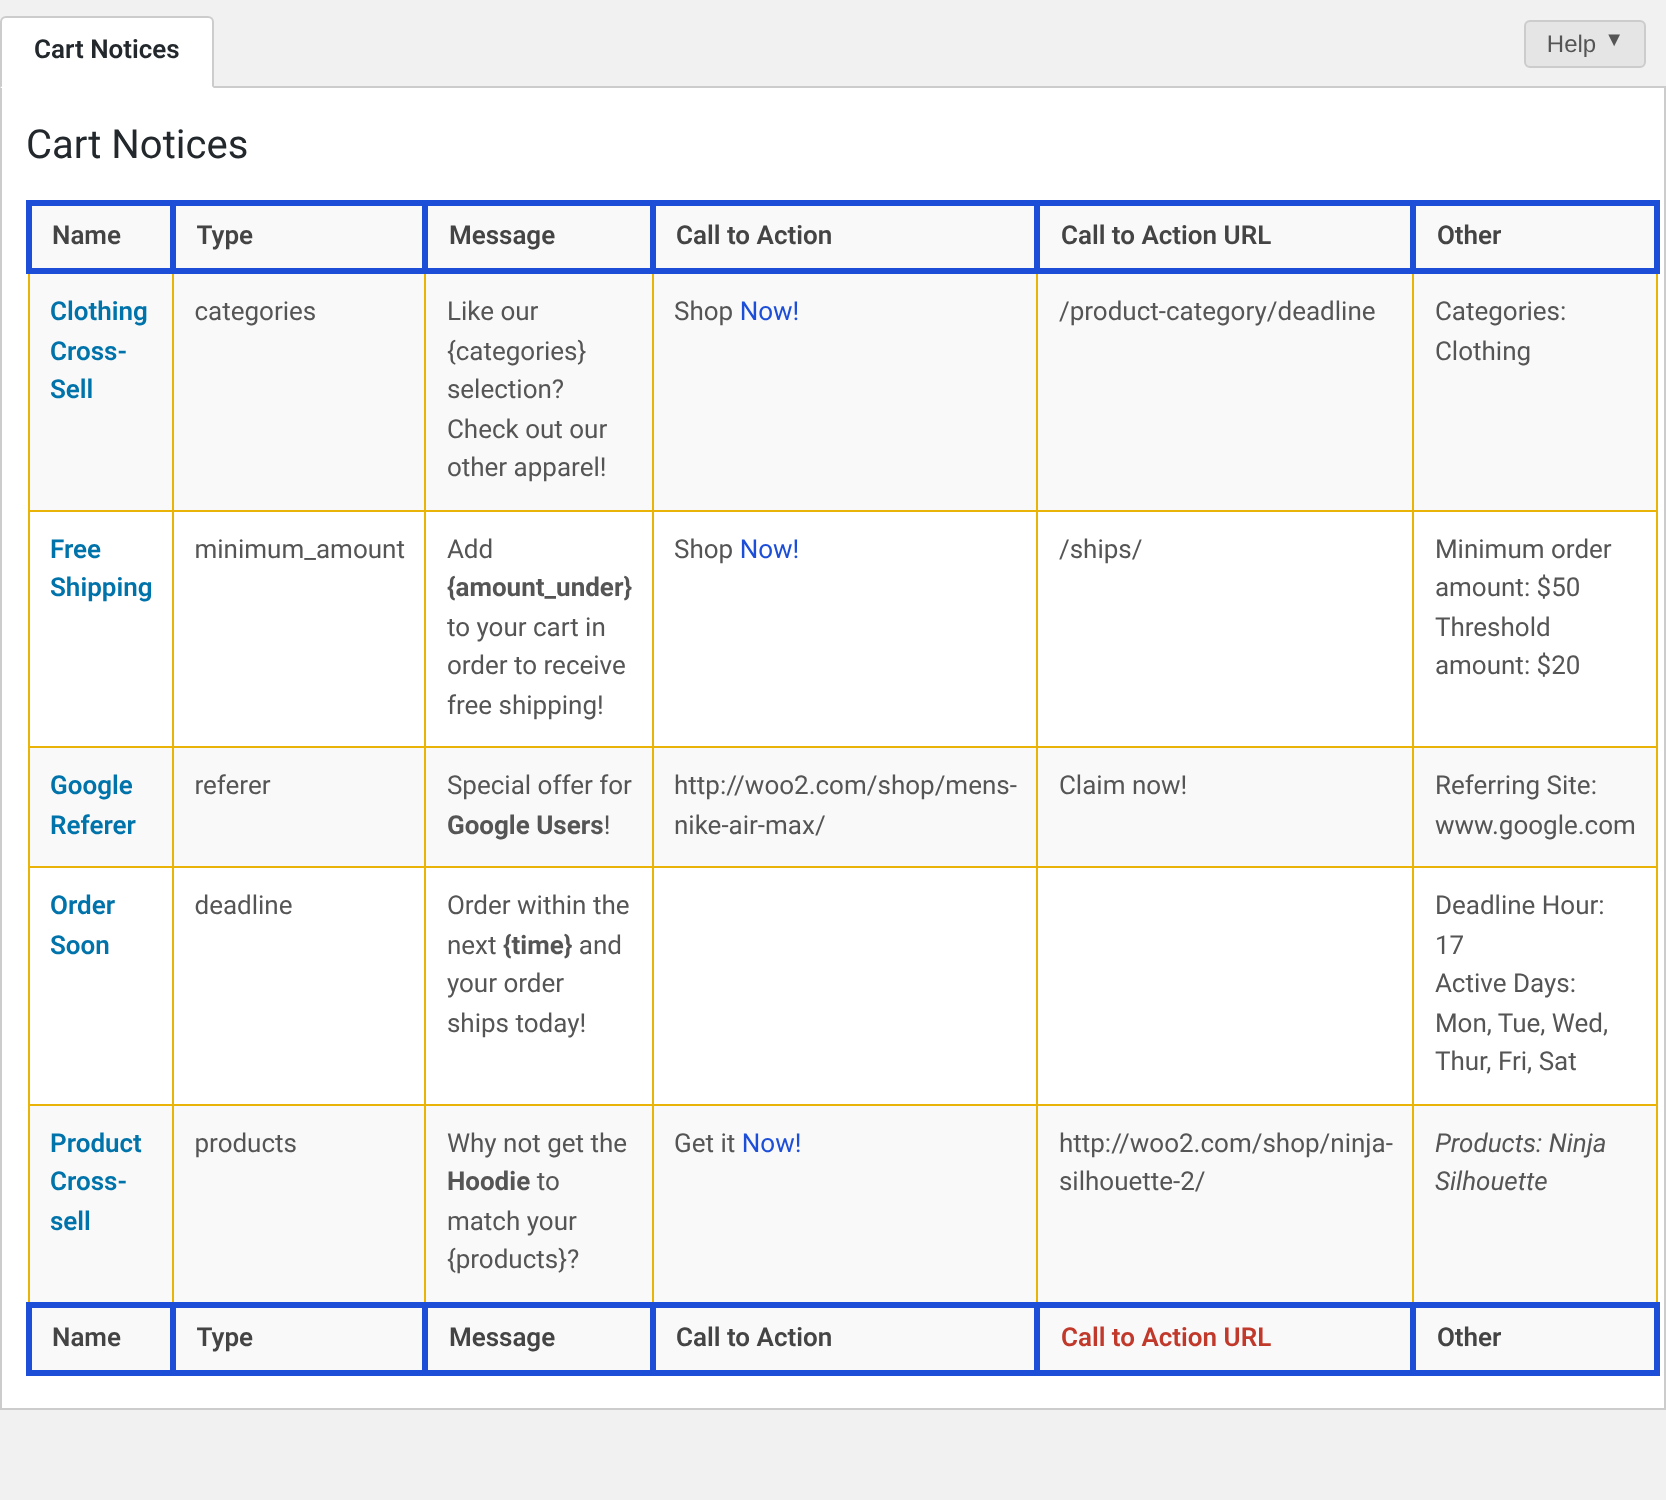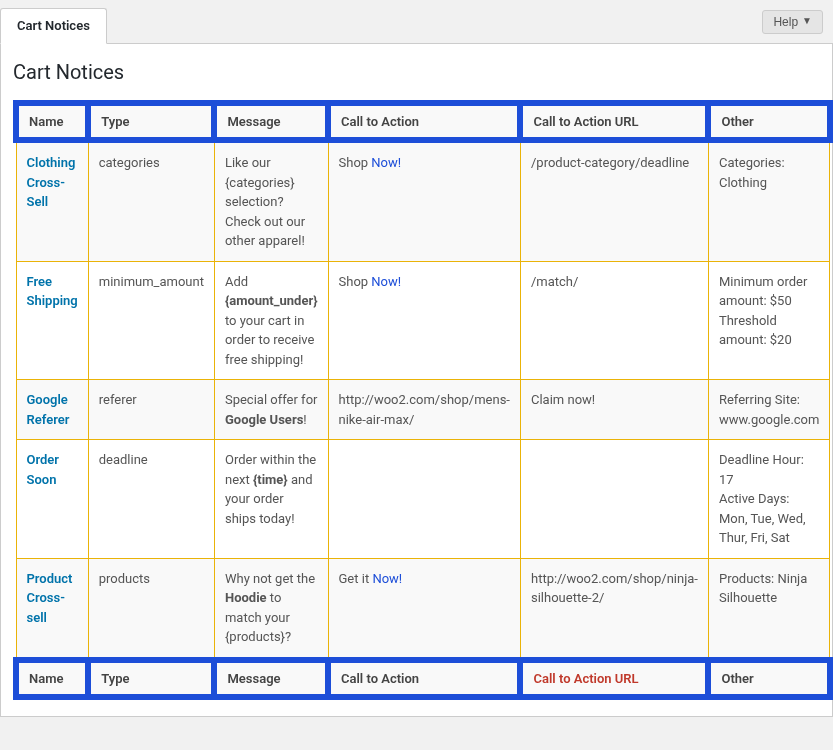--- a/index.html
+++ b/index.html
@@ -71,21 +71,21 @@
     table {
       width: 100%;
       border-collapse: collapse;
       font-size: 13px;
     }
     thead tr th, .footer-row td {
       background: #f9f9f9;
       font-weight: 600;
       color: #444;
       padding: 8px 10px;
-      border: 6px solid #1d4ed8;
+      border: 3px solid #1d4ed8;
       text-align: left;
       vertical-align: top;
     }
     .footer-row td.cta-url {
       color: #c0392b;
       font-weight: 600;
     }
     tbody tr td {
       padding: 10px 10px;
       border: 1px solid #eab308;
@@ -143,21 +143,21 @@
             <td>Like our {categories} selection? Check out our other apparel!</td>
             <td>Shop <span class="cta-now">Now!</span></td>
             <td>/product-category/deadline</td>
             <td style="white-space: pre-line;">Categories: Clothing</td>
           </tr>
           <tr>
             <td><a class="name-link">Free Shipping</a></td>
             <td>minimum_amount</td>
             <td>Add <strong>{amount_under}</strong> to your cart in order to receive free shipping!</td>
             <td>Shop <span class="cta-now">Now!</span></td>
-            <td>/match/</td>
+            <td>/ships/</td>
             <td style="white-space: pre-line;">Minimum order amount: $50
 Threshold amount: $20</td>
           </tr>
           <tr>
             <td><a class="name-link">Google Referer</a></td>
             <td>referer</td>
             <td>Special offer for <strong>Google Users</strong>!</td>
             <td><span>http://woo2.com/shop/mens-nike-air-max/</span></td>
             <td>Claim now!</td>
             <td style="white-space: pre-line;">Referring Site: www.google.com</td>
@@ -170,21 +170,21 @@
             <td></td>
             <td style="white-space: pre-line;">Deadline Hour: 17
 Active Days: Mon, Tue, Wed, Thur, Fri, Sat</td>
           </tr>
           <tr>
             <td><a class="name-link">Product Cross-sell</a></td>
             <td>products</td>
             <td>Why not get the <strong>Hoodie</strong> to match your {products}?</td>
             <td>Get it <span class="cta-now">Now!</span></td>
             <td>http://woo2.com/shop/ninja-silhouette-2/</td>
-            <td style="white-space: pre-line;">Products: Ninja Silhouette</td>
+            <td style="white-space: pre-line; font-style: italic;">Products: Ninja Silhouette</td>
           </tr>
         </tbody>
       <tfoot>
         <tr class="footer-row">
           <td>Name</td>
           <td>Type</td>
           <td>Message</td>
           <td>Call to Action</td>
           <td class="cta-url">Call to Action URL</td>
           <td>Other</td>

